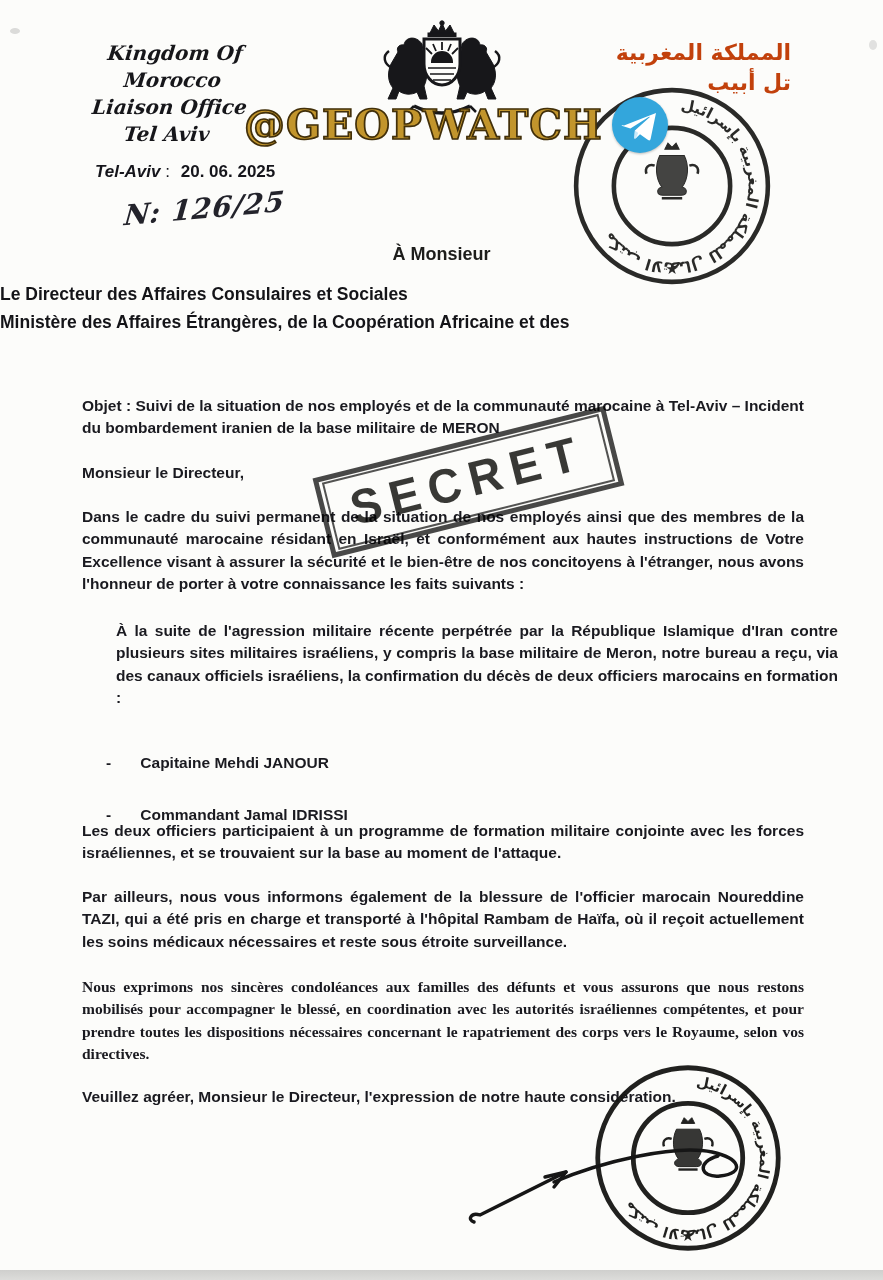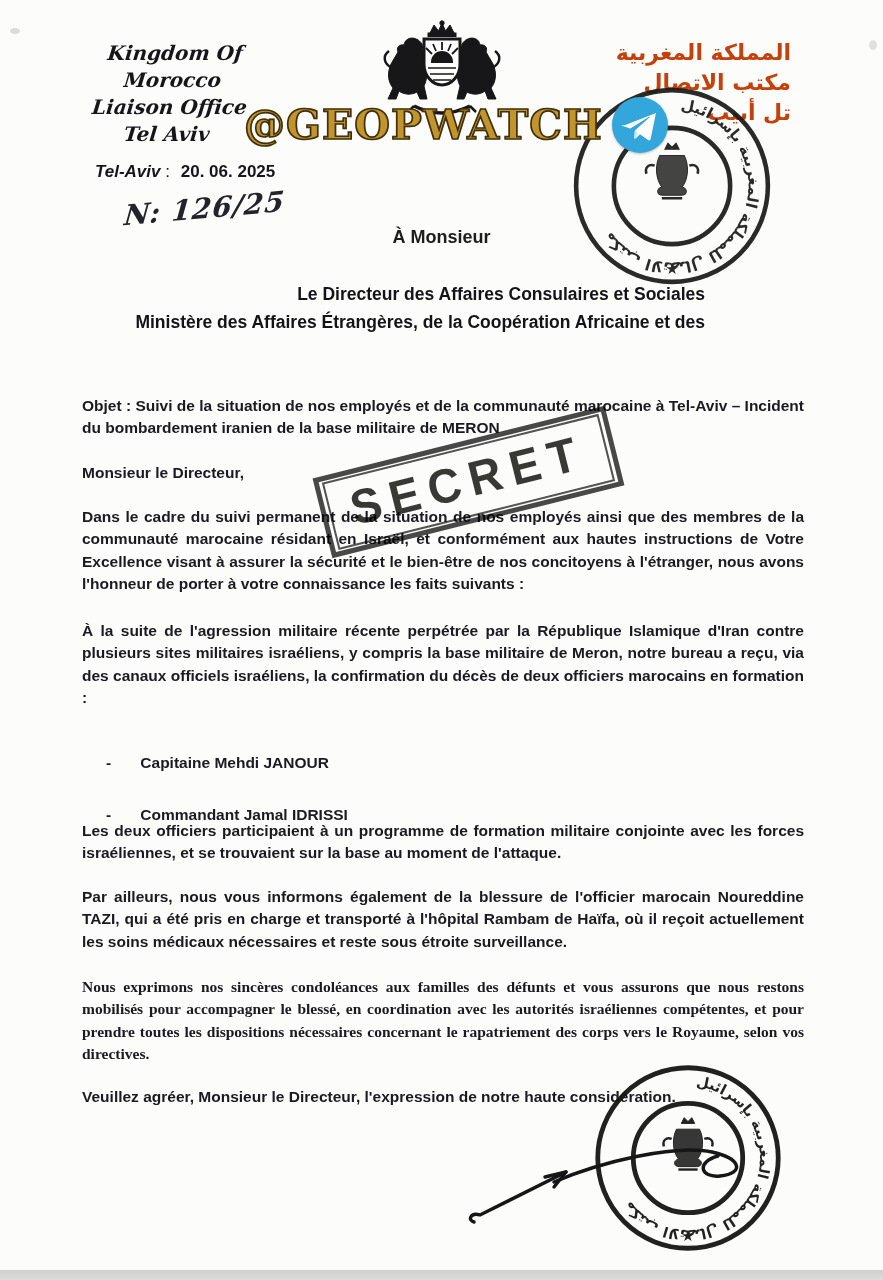--- a/index.html
+++ b/index.html
@@ -22,29 +22,29 @@
   .wm-text{font:700 41px "DejaVu Serif", serif;color:#c2952c;letter-spacing:1px;
     -webkit-text-stroke:1.7px #42300a;text-shadow:0 0 1px #42300a;}
   .tg{width:58px;height:58px;filter:drop-shadow(0 1px 1px rgba(0,0,0,.25));}
 
   .dateline{left:95px;top:162px;font-size:17px;color:#15151b;}
   .dateline .city{font:700 italic 17px "Liberation Sans", sans-serif;text-align:center;}
   .dateline .dt{font-weight:700;margin-left:6px;}
   .refnum{left:124px;top:192px;font:700 italic 28px "DejaVu Serif", serif;
     transform:rotate(-5deg) skewX(-10deg);color:#23232b;letter-spacing:1px;}
 
-  .to-line{left:0;top:227px;width:883px;text-align:center;font:600 18px "Liberation Sans", sans-serif;}
-  .recipient{left:0;top:281px;width:705px;text-align:right;
+  .to-line{left:0;top:244px;width:883px;text-align:center;font:600 18px "Liberation Sans", sans-serif;}
+  .recipient{left:0;top:281px;width:705px;text-align:left;
     font:700 17.5px/27.5px "Liberation Sans", sans-serif;color:#141418;}
 
   .bodytext{left:82px;width:722px;font:700 15.5px/22.4px "Liberation Sans", sans-serif;
     text-align:justify;color:#1a1a20;}
   .subject{top:395px;}
   .salutation{top:462px;text-align:left;}
-  .p1{top:506px;} .p2{top:620px;}
+  .p1{top:506px;} .p2{top:620px;margin-left:34px;}
   .li1{top:734px;} .li2{top:786px;}
   .li{left:106px;width:600px;text-align:left;margin-top:18px;}
   .li .dash{display:inline-block;width:30px;}
   .p3{top:820px;} .p4{top:886px;} .p5{top:976px;font-family:Liberation Serif, serif;}
   .closing{top:1086px;text-align:left;z-index:1;}
 
   
   .secret{left:318px;top:441px;transform:rotate(-14deg);z-index:4;
     border:5px solid rgba(24,24,22,.85);padding:3px;mix-blend-mode:multiply;opacity:.93;}
   .secret-inner{border:2.5px solid rgba(24,24,22,.8);padding:2px 20px 6px 20px;
@@ -87,21 +87,20 @@
     <path d="M52 21 h36 v25 a18 21 0 0 1 -36 0 z" fill="#fdfdfb" stroke="#17171a" stroke-width="3"></path>
     <g stroke="#17171a" stroke-width="2" fill="#17171a">
       <path d="M60 44 a10 10 0 0 1 20 0 z"></path>
       <path d="M70 32 v-8 M60 36 l-6 -6 M80 36 l6 -6 M64 33 l-3 -7 M76 33 l3 -7" fill="none" stroke-width="1.8"></path>
       <path d="M56 50 h28 M58 56 h24 M61 62 h18" fill="none" stroke-width="1.6"></path>
     </g>
   </svg>
 
   <div class="abs arabic-head">
     <div>المملكة المغربية</div>
-    <div>مكتب الاتصال</div>
     <div>تل أبيب</div>
   </div>
 
   <svg class="abs stamp stamp-top" viewBox="0 0 200 200" style="opacity:.93">
     <circle cx="100" cy="100" r="94" fill="none" stroke="#1b1b19" stroke-width="4.5"></circle>
     <circle cx="100" cy="100" r="57" fill="none" stroke="#1b1b19" stroke-width="4.5"></circle>
     <defs>
         <path id="ringTop" d="M 100 25 A 75 75 0 1 1 99.9 25"></path>
       </defs>
     <text font-size="15" font-weight="700" fill="#1b1b19">

